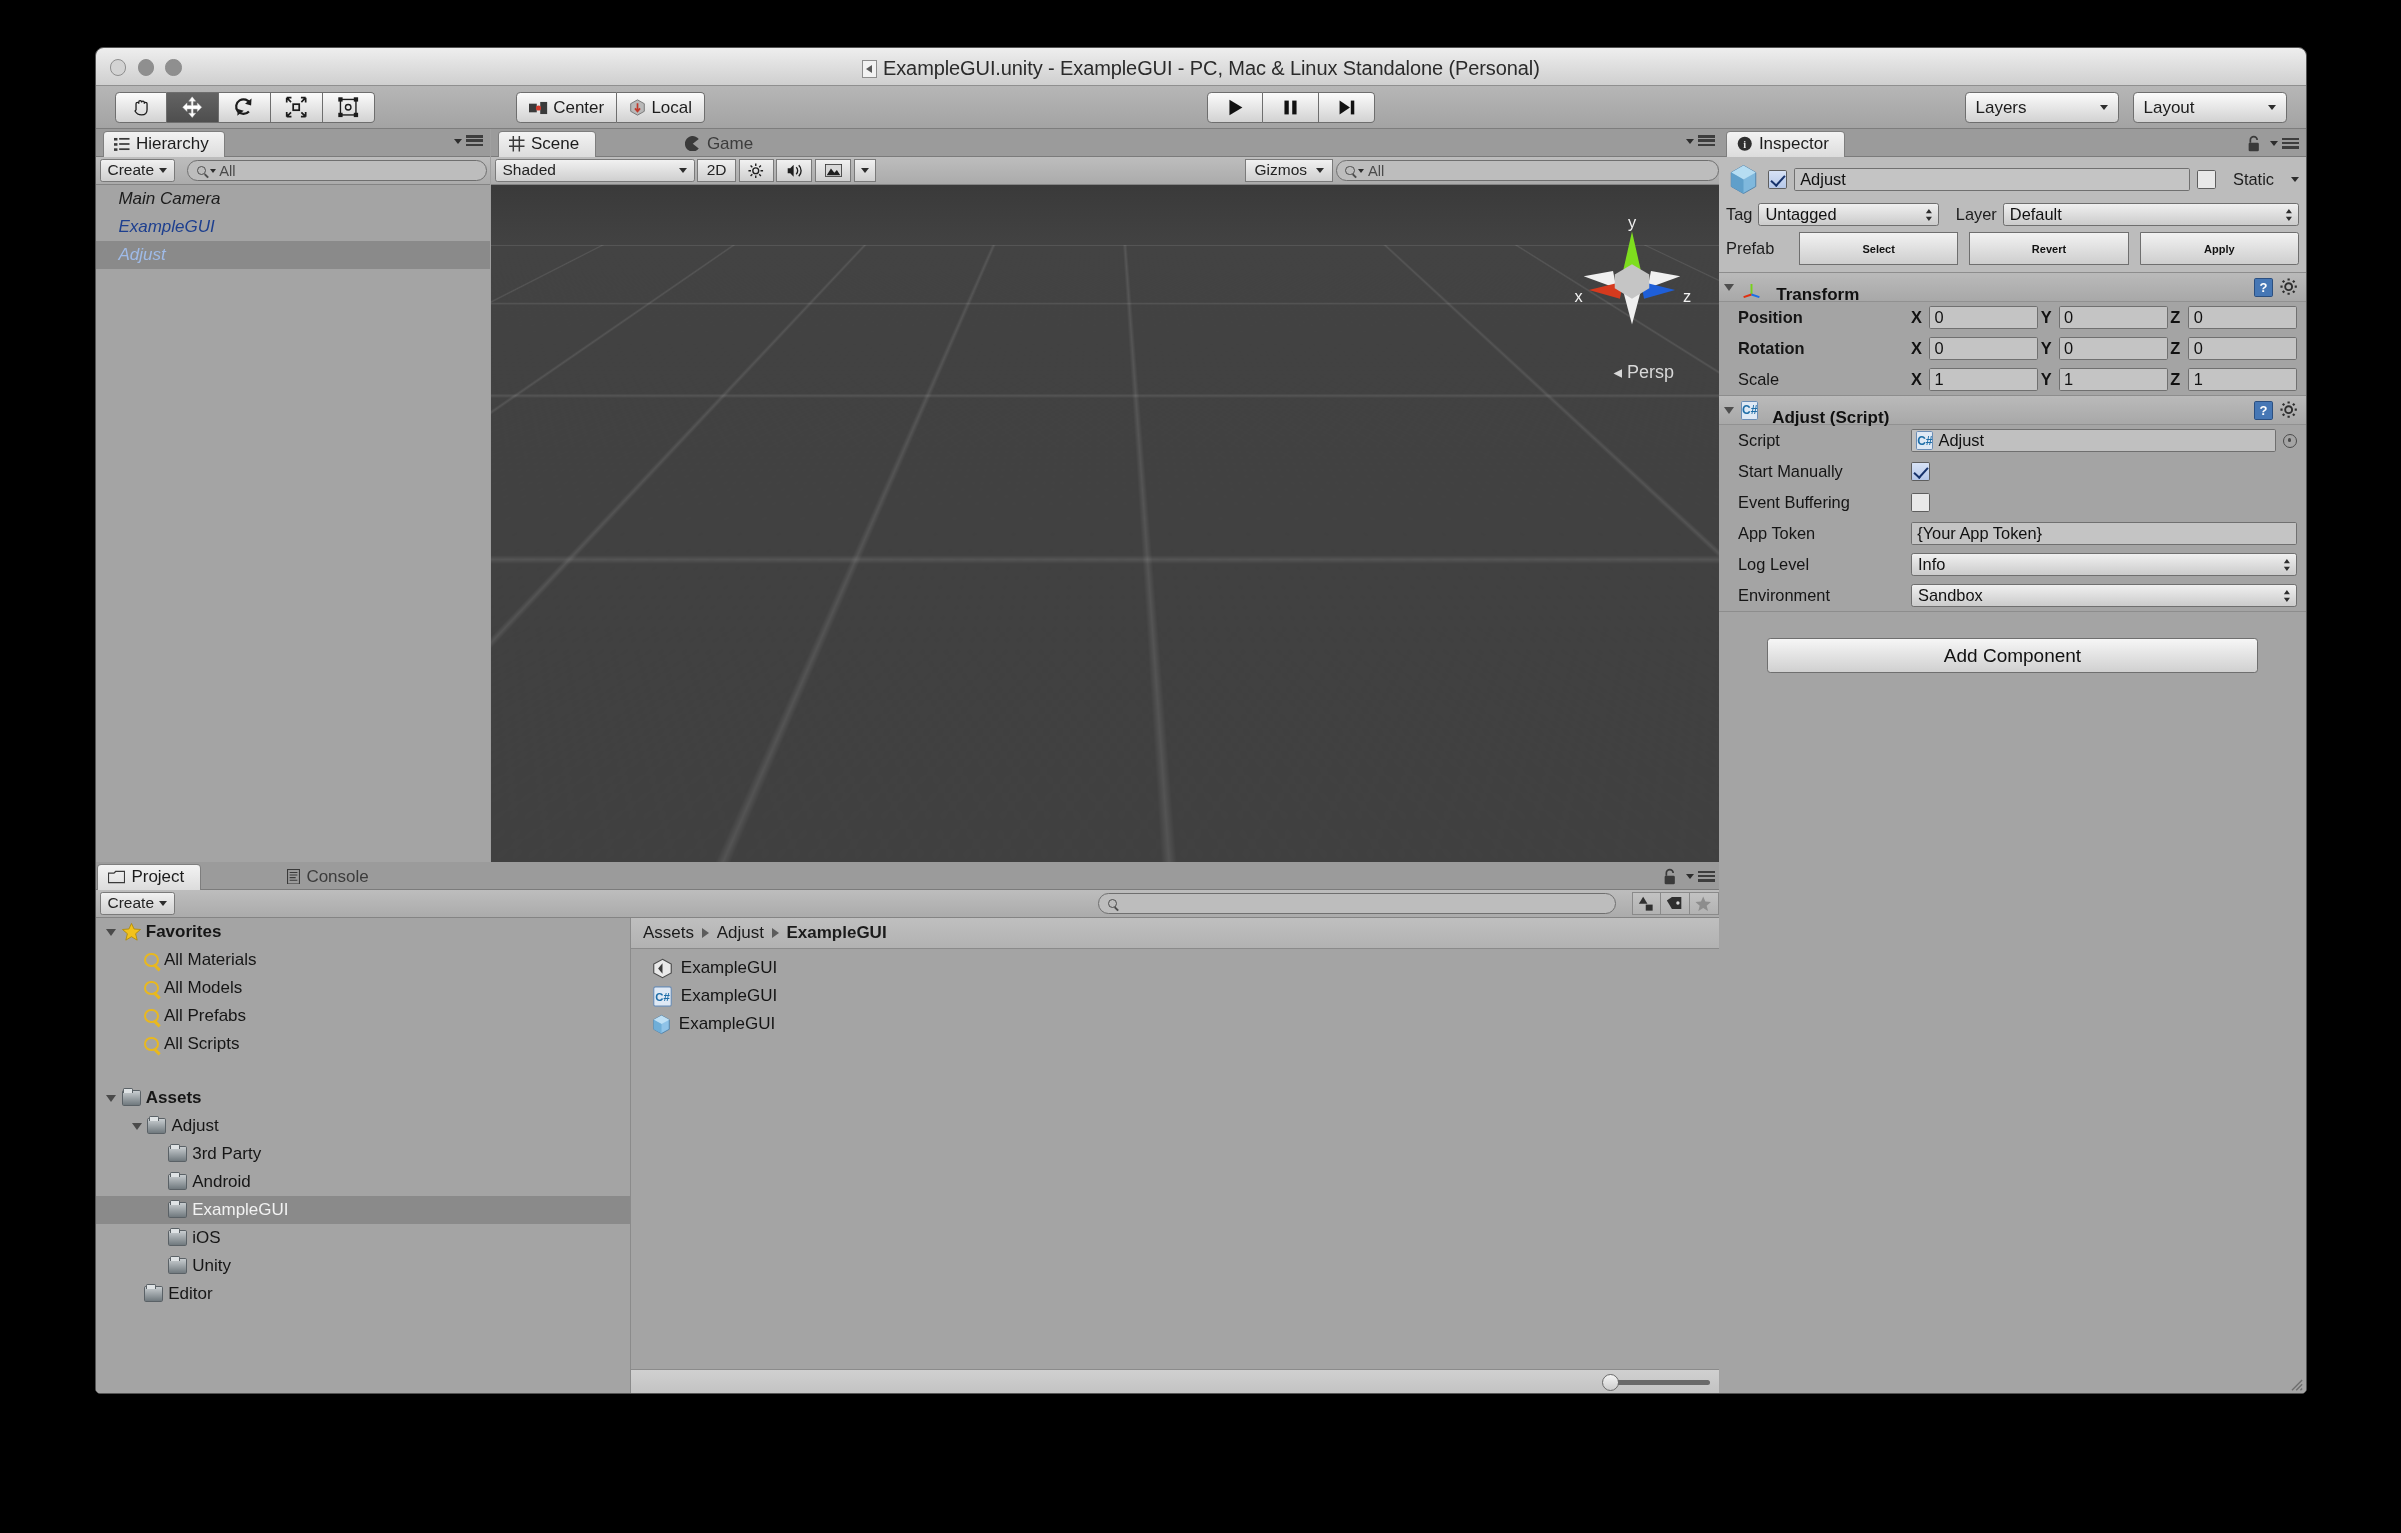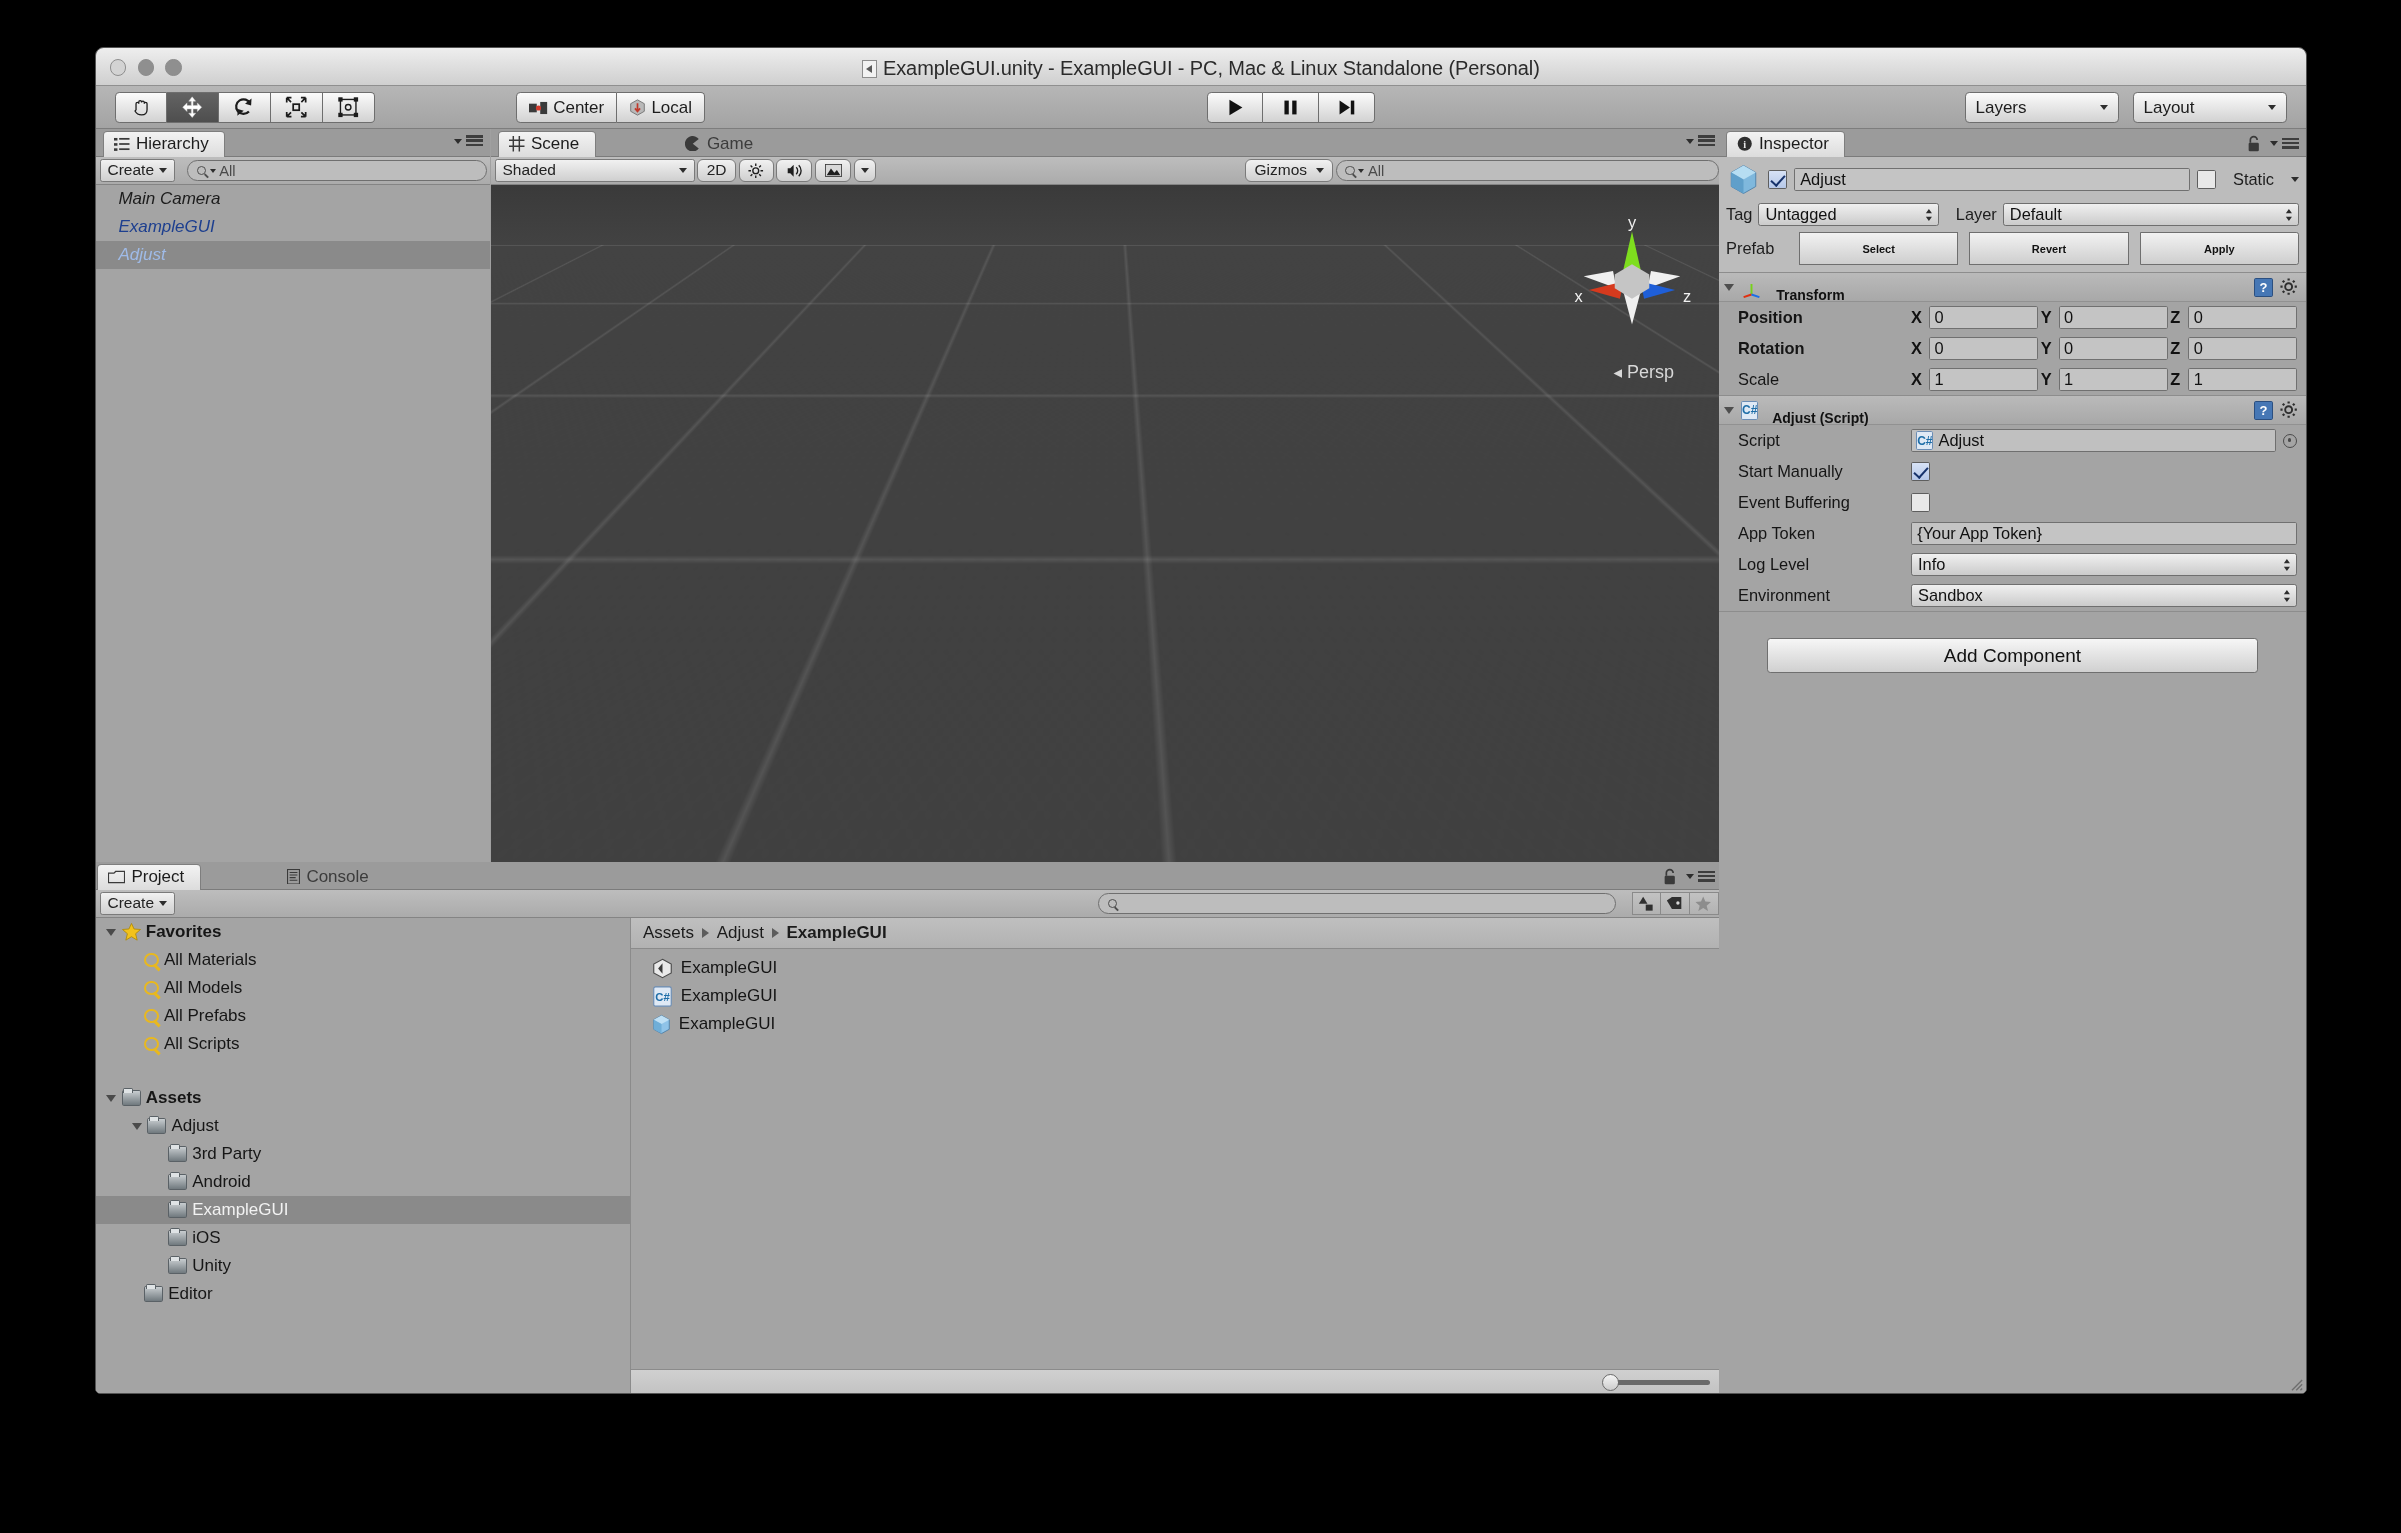--- a/index.html
+++ b/index.html
@@ -168,21 +168,21 @@
     background: linear-gradient(#f1f1f1,#cfcfcf);
     border: 0.9px solid #7a7a7a; border-radius: 2.6px;
     font-size: 15.5px; color: #232323;
     display: flex; align-items: center; padding: 0 7px;
     position: relative;
   }
   .st-drop .caret { position: absolute; right: 7px; }
   .st-btn {
     height: 22.4px; min-width: 35px; padding: 0 8.6px;
     background: linear-gradient(#f1f1f1,#cfcfcf);
-    border: 0.9px solid #7a7a7a; border-radius: 6px;
+    border: 0.9px solid #7a7a7a; border-radius: 0;
     font-size: 15.5px; color: #232323;
     display: flex; align-items: center; justify-content: center;
   }
   .sceneview {
     position: relative; width: 100%; height: calc(100% - 55px);
     background: #3b3b3b; overflow: hidden;
   }
   .sky {
     position: absolute; left: 0; top: 0; width: 100%; height: 72px;
     background: linear-gradient(#3a3a3a, #444);
@@ -263,21 +263,21 @@
     padding: 0 7px 0 5.2px;
     background: linear-gradient(#bababa,#a8a8a8);
     border-bottom: 0.9px solid #919191;
   }
   .foldout {
     width: 0; height: 0; border-style: solid;
     border-width: 7px 5.2px 0 5.2px;
     border-color: #4e4e4e transparent transparent transparent;
     flex: none;
   }
-  .comp-title { font-size: 14px; font-weight: bold; color: #111; flex: 1; margin-left: 7px; margin-top: 16px; }
+  .comp-title { font-size: 17px; font-weight: bold; color: #111; flex: 1; margin-left: 7px; margin-top: 16px; }
   .help-icon {
     width: 19px; height: 19px; background: #4677b5;
     border: 0.9px solid #2b4f80; border-radius: 1.7px;
     color: #fff; font-size: 13px; font-weight: bold;
     display: flex; align-items: center; justify-content: center;
   }
   .gear-icon { width: 19px; height: 19px; }
   .prow {
     height: 31px; display: flex; align-items: center;
     padding: 0 8.6px 0 19px; font-size: 16.4px; color: #151515;

